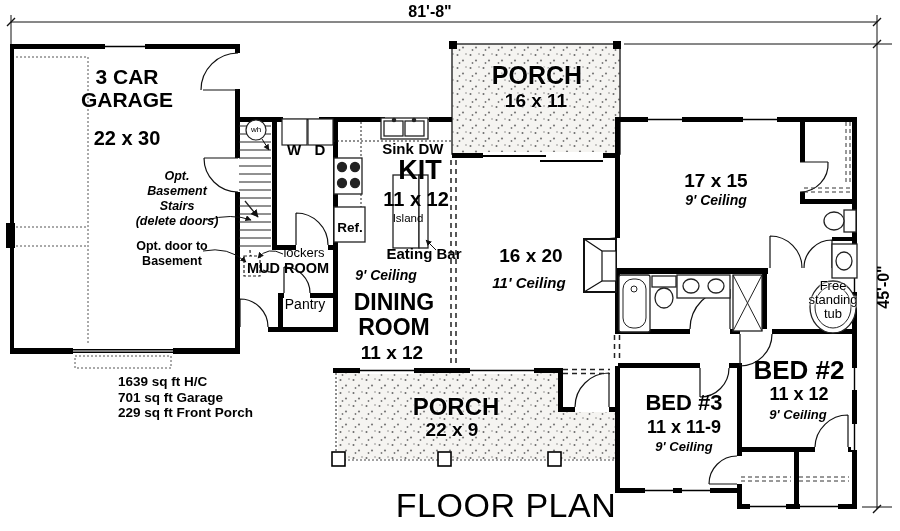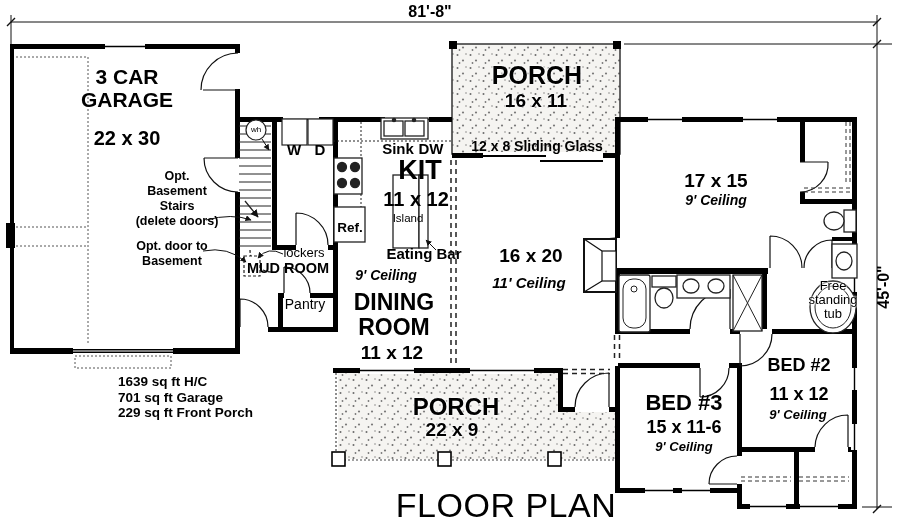--- a/index.html
+++ b/index.html
@@ -258,21 +258,20 @@
 </svg>
 
 <div class="lbl" style="left:430px;top:3px;font-size:16px;">81'-8"</div>
 <div class="lbl rot" style="left:884px;top:287px;font-size:16px;">45'-0"</div>
 
 <div class="lbl wrap" style="left:127px;top:66px;font-size:21px;width:150px;">3 CAR GARAGE</div>
 <div class="lbl" style="left:127px;top:128px;font-size:20px;">22 x 30</div>
 
 <div class="lbl halo" style="left:537px;top:62px;font-size:25px;">PORCH</div>
 <div class="lbl halo" style="left:536px;top:91px;font-size:19px;">16 x 11</div>
-<div class="lbl" style="left:537px;top:139px;font-size:14px;">12 x 8 Sliding Glass</div>
 
 <div class="lbl" style="left:398px;top:141px;font-size:15px;">Sink</div>
 <div class="lbl" style="left:431px;top:141px;font-size:15px;">DW</div>
 <div class="lbl" style="left:420px;top:156px;font-size:27px;">KIT</div>
 <div class="lbl" style="left:416px;top:189px;font-size:20px;">11 x 12</div>
 <div class="lbl thin" style="left:408px;top:212px;font-size:11.5px;">Island</div>
 <div class="lbl" style="left:424px;top:246px;font-size:15px;">Eating Bar</div>
 <div class="lbl" style="left:350px;top:221px;font-size:13.5px;">Ref.</div>
 
 <div class="lbl" style="left:294px;top:142px;font-size:15px;">W</div>
@@ -283,36 +282,36 @@
 <div class="lbl ital" style="left:529px;top:275px;font-size:15px;">11' Ceiling</div>
 
 <div class="lbl ital" style="left:386px;top:268px;font-size:14px;">9' Ceiling</div>
 <div class="lbl wrap" style="left:394px;top:290px;font-size:23px;width:130px;">DINING ROOM</div>
 <div class="lbl" style="left:392px;top:343px;font-size:19px;">11 x 12</div>
 
 <div class="lbl" style="left:288px;top:261px;font-size:14.5px;">MUD ROOM</div>
 <div class="lbl thin" style="left:304px;top:246px;font-size:13px;">lockers</div>
 <div class="lbl thin" style="left:305px;top:297px;font-size:14px;">Pantry</div>
 
-<div class="lbl multi" style="left:177px;top:169px;font-size:12.5px;line-height:15px;">Opt.
+<div class="lbl multi" style="left:177px;top:169px;font-size:12.5px;line-height:15px;font-style:italic;">Opt.
 Basement
 Stairs
 (delete doors)</div>
 <div class="lbl multi" style="left:172px;top:239px;font-size:12.5px;line-height:15px;">Opt. door to
 Basement</div>
 
 <div class="lbl" style="left:716px;top:171px;font-size:19px;">17 x 15</div>
 <div class="lbl ital" style="left:716px;top:193px;font-size:14px;">9' Ceiling</div>
 
-<div class="lbl" style="left:799px;top:356px;font-size:18px;">BED #2</div>
+<div class="lbl" style="left:799px;top:356px;font-size:26px;">BED #2</div>
 <div class="lbl" style="left:799px;top:385px;font-size:18px;">11 x 12</div>
 <div class="lbl ital" style="left:798px;top:408px;font-size:13px;">9' Ceiling</div>
 
 <div class="lbl" style="left:684px;top:391px;font-size:22px;">BED #3</div>
-<div class="lbl" style="left:684px;top:418px;font-size:18px;">15 x 11-6</div>
+<div class="lbl" style="left:684px;top:418px;font-size:18px;">11 x 11-9</div>
 <div class="lbl ital" style="left:684px;top:440px;font-size:13px;">9' Ceiling</div>
 
 <div class="lbl halo" style="left:456px;top:394px;font-size:24px;">PORCH</div>
 <div class="lbl halo" style="left:452px;top:420px;font-size:19px;">22 x 9</div>
 
 <div class="lbl multi thin halo" style="left:833px;top:279px;font-size:13px;line-height:14px;">Free
 standing
 tub</div>
 
 <div class="areas">

